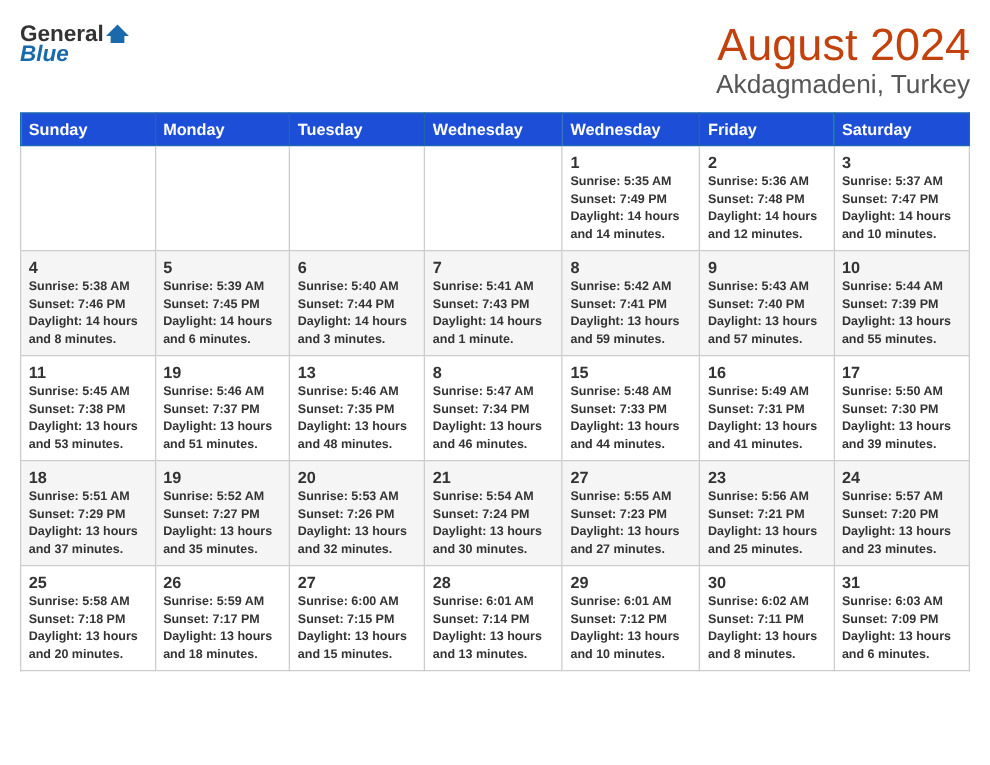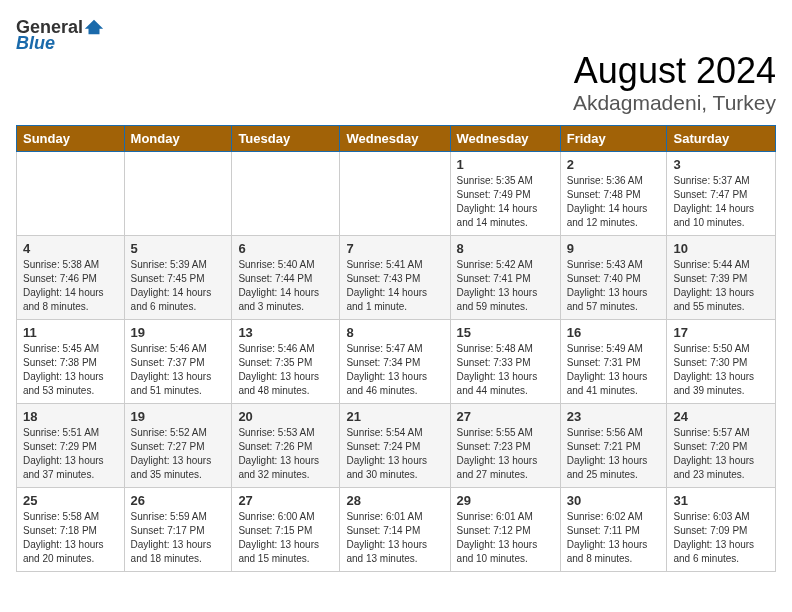--- a/index.html
+++ b/index.html
@@ -36,35 +36,34 @@
     .logo-icon {
       width: 22px;
       height: 22px;
     }
     .title-block {
       text-align: right;
     }
     .month-year {
       font-size: 36px;
       font-weight: 300;
-      color: #000000;
+      color: #c2410c;
       line-height: 1.1;
-      margin-top: 35px;
     }
     .location {
       font-size: 21px;
       color: #555;
     }
     .calendar {
       width: 100%;
       border-collapse: collapse;
       border: 1px solid #ccc;
     }
     .calendar th {
-      background-color: #a16207;
+      background-color: #1d4ed8;
       color: #fff;
       text-align: left;
       padding: 5px 6px;
       font-size: 13px;
       font-weight: bold;
       border: 1px solid #1a6aab;
     }
     .calendar td {
       vertical-align: top;
       padding: 5px 6px;
@@ -81,20 +80,21 @@
     .day-number {
       font-size: 13px;
       font-weight: bold;
       margin-bottom: 2px;
       display: block;
     }
     .day-info {
       font-size: 10px;
       color: #333;
       line-height: 1.4;
+      font-weight: bold;
     }
     .empty-cell {
       background: #fff !important;
     }
   </style>
 </head>
 <body>
 
 <div class="header">
   <div class="logo">

